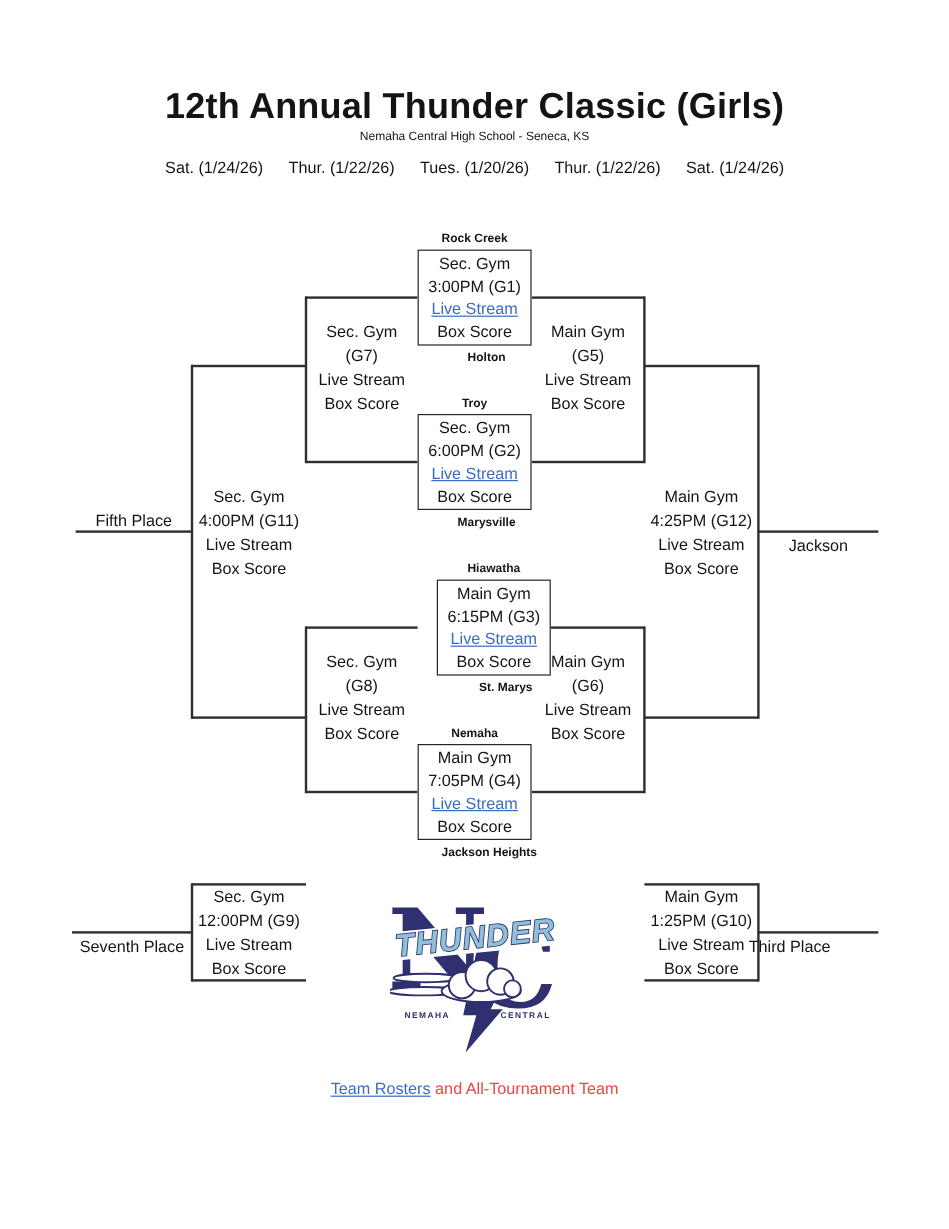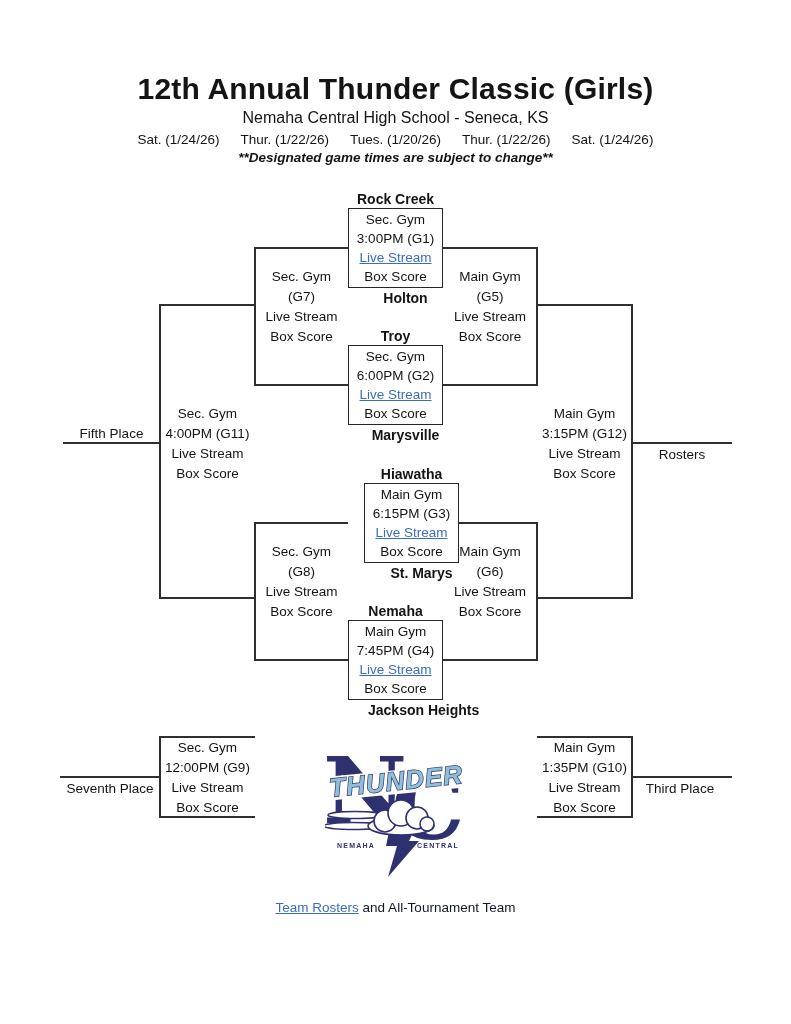--- a/index.html
+++ b/index.html
@@ -3,68 +3,67 @@
 <meta charset="utf-8">
 <style>
   * { margin:0; padding:0; box-sizing:border-box; }
   html,body { background:#fff; }
   body { font-family:"Liberation Sans", sans-serif; color:#141414; }
   .page { position:relative; width:791px; height:1024px; background:#ffffff; overflow:hidden; }
 
   
   .title { position:absolute; top:72px; left:0; width:100%; text-align:center;
            font-size:30px; font-weight:bold; letter-spacing:0.2px; }
-  .subtitle { position:absolute; top:109px; left:0; width:100%; text-align:center; font-size:16px; }
+  .subtitle { position:absolute; top:109px; left:0; width:100%; text-align:center; font-size:10px; }
   .dates { position:absolute; top:132px; left:0; width:100%; display:flex;
            justify-content:center; gap:21px; font-size:13.5px; }
   .note { position:absolute; top:150px; left:0; width:100%; text-align:center;
           font-size:13.5px; font-weight:bold; font-style:italic; }
 
   
   .ln { position:absolute; background:var(--line-color,#2f2f2f); }
   .h  { height:1.5px; }
   .v  { width:1.5px; }
 
   
   .game-center { position:absolute; width:95px; text-align:center; }
-  .team { font-weight:bold; font-size:14px; height:17px; line-height:17px; white-space:nowrap; }
+  .team { font-weight:bold; font-size:10px; height:17px; line-height:17px; white-space:nowrap; }
   .team.bottom { margin-top:2px;margin-left:20px; }
   .gbox { border:1.5px solid #262626; background:#fff; height:80px; padding-top:1px; }
   .gbox .row { height:19.1px; line-height:19.1px; font-size:13.5px; white-space:nowrap; }
 
   
   .game-side { position:absolute; width:95px; text-align:center; }
   .game-side .row { height:20px; line-height:20px; font-size:13.5px; white-space:nowrap; }
 
   .place { position:absolute; font-size:13.5px; text-align:center; white-space:nowrap; }
 
   a.link, .link { color:var(--link-blue,#3b6cc5); text-decoration:underline; cursor:pointer; }
 
   
   .footer-line { position:absolute; left:0; width:100%; text-align:center; font-size:13.5px; }
-  .footer-line .plain { color:#0f172a; }
+  .footer-line .plain { color:#ef4444; }
 
   
   .logo { position:absolute; left:325px; top:726px; width:145px; height:152px; }
 </style>
 </head>
 <body>
 
 <div class="page">
 
   <div class="title">12th Annual Thunder Classic (Girls)</div>
   <div class="subtitle">Nemaha Central High School - Seneca, KS</div>
   <div class="dates">
     <span>Sat. (1/24/26)</span>
     <span>Thur. (1/22/26)</span>
     <span>Tues. (1/20/26)</span>
     <span>Thur. (1/22/26)</span>
     <span>Sat. (1/24/26)</span>
   </div>
-  <div class="note">**Designated game times are subject to change**</div>
 
   <div class="ln h" style="left:255px;top:247px;width:93px"></div>
   <div class="ln h" style="left:443px;top:247px;width:94px"></div>
   <div class="ln h" style="left:255px;top:384px;width:93px"></div>
   <div class="ln h" style="left:443px;top:384px;width:94px"></div>
   <div class="ln h" style="left:255px;top:522px;width:93px"></div>
   <div class="ln h" style="left:443px;top:522px;width:94px"></div>
   <div class="ln h" style="left:255px;top:659px;width:93px"></div>
   <div class="ln h" style="left:443px;top:659px;width:94px"></div>
   <div class="ln v" style="left:254px;top:247px;height:139px"></div>
@@ -119,21 +118,21 @@
       <div class="row"><a class="link">Live Stream</a></div>
       <div class="row">Box Score</div>
     </div>
     <div class="team bottom">St. Marys</div>
   </div>
 
   <div class="game-center" style="left:348px;top:603px">
     <div class="team">Nemaha</div>
     <div class="gbox">
       <div class="row">Main Gym</div>
-      <div class="row">7:45PM (G4)</div>
+      <div class="row">7:05PM (G4)</div>
       <div class="row"><a class="link">Live Stream</a></div>
       <div class="row">Box Score</div>
     </div>
     <div class="team bottom">Jackson Heights</div>
   </div>
 
   <div class="game-side" style="left:255px;top:267px;width:93px">
     <div class="row">Sec. Gym</div>
     <div class="row">(G7)</div>
     <div class="row">Live Stream</div>
@@ -163,43 +162,43 @@
 
   <div class="game-side" style="left:160px;top:404px;width:95px">
     <div class="row">Sec. Gym</div>
     <div class="row">4:00PM (G11)</div>
     <div class="row">Live Stream</div>
     <div class="row">Box Score</div>
   </div>
 
   <div class="game-side" style="left:537px;top:404px;width:95px">
     <div class="row">Main Gym</div>
-    <div class="row">3:15PM (G12)</div>
+    <div class="row">4:25PM (G12)</div>
     <div class="row">Live Stream</div>
     <div class="row">Box Score</div>
   </div>
 
   <div class="game-side" style="left:160px;top:738px;width:95px">
     <div class="row">Sec. Gym</div>
     <div class="row">12:00PM (G9)</div>
     <div class="row">Live Stream</div>
     <div class="row">Box Score</div>
   </div>
 
   <div class="game-side" style="left:537px;top:738px;width:95px">
     <div class="row">Main Gym</div>
-    <div class="row">1:35PM (G10)</div>
+    <div class="row">1:25PM (G10)</div>
     <div class="row">Live Stream</div>
     <div class="row">Box Score</div>
   </div>
 
   <div class="place" style="left:63px;top:426px;width:97px">Fifth Place</div>
-  <div class="place" style="left:636px;top:447px;width:92px">Rosters</div>
+  <div class="place" style="left:636px;top:447px;width:92px">Jackson</div>
   <div class="place" style="left:60px;top:781px;width:100px">Seventh Place</div>
-  <div class="place" style="left:634px;top:781px;width:92px">Third Place</div>
+  <div class="place" style="left:612px;top:781px;width:92px">Third Place</div>
 
   <svg class="logo" viewBox="0 0 145 150" aria-hidden="true">
     <text x="40" y="96" text-anchor="middle" font-family="DejaVu Serif, serif" font-weight="bold" font-size="92" style="fill:var(--logo-navy,#2e3070);stroke:#ffffff;stroke-width:2;paint-order:stroke">N</text>
     <text x="103" y="112" text-anchor="middle" font-family="DejaVu Serif, serif" font-weight="bold" font-size="92" style="fill:var(--logo-navy,#2e3070);stroke:#ffffff;stroke-width:2;paint-order:stroke">C</text>
     <polygon points="0,50 145,36 145,60 0,74" fill="#ffffff"></polygon>
     <text x="72" y="63" text-anchor="middle" font-family="Liberation Sans, sans-serif" font-weight="bold" font-style="italic" font-size="26" letter-spacing="1" transform="rotate(-6 72 63)" style="fill:var(--logo-light-blue,#8fc0d8);stroke:var(--logo-navy,#2e3070);stroke-width:1.4;paint-order:stroke">THUNDER</text>
     <polygon points="66,95 93,95 84,114 94,114 63,150 72,119 61,119" style="fill:var(--logo-navy,#2e3070)"></polygon>
     <g style="fill:#ffffff;stroke:var(--logo-navy,#2e3070);stroke-width:1.6">
       <ellipse cx="30" cy="88" rx="27" ry="3.5"></ellipse>
       <ellipse cx="28" cy="99" rx="29" ry="3.5"></ellipse>

